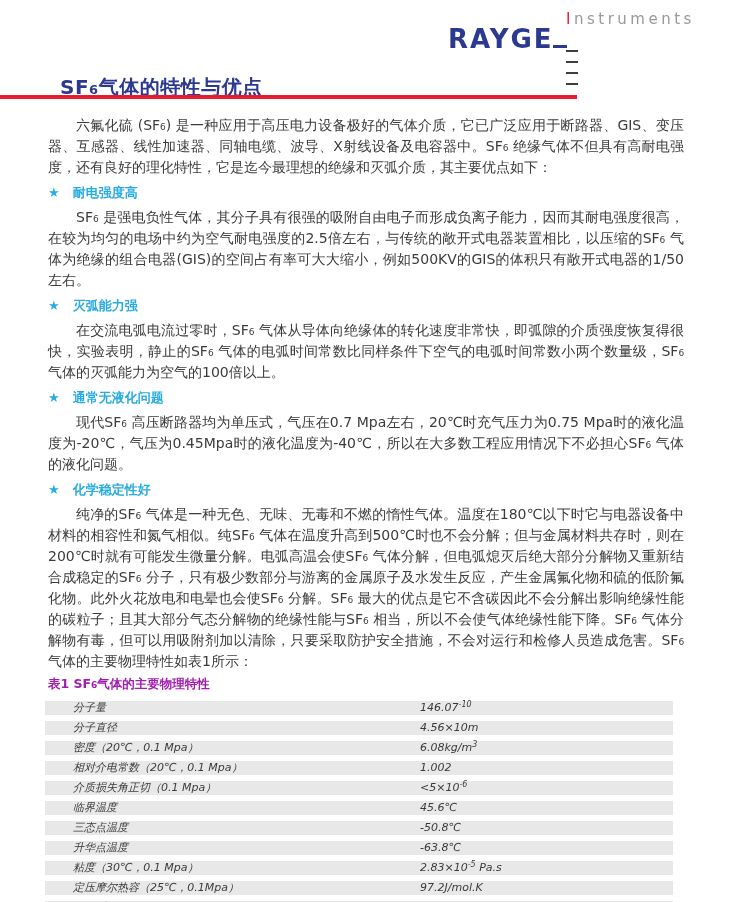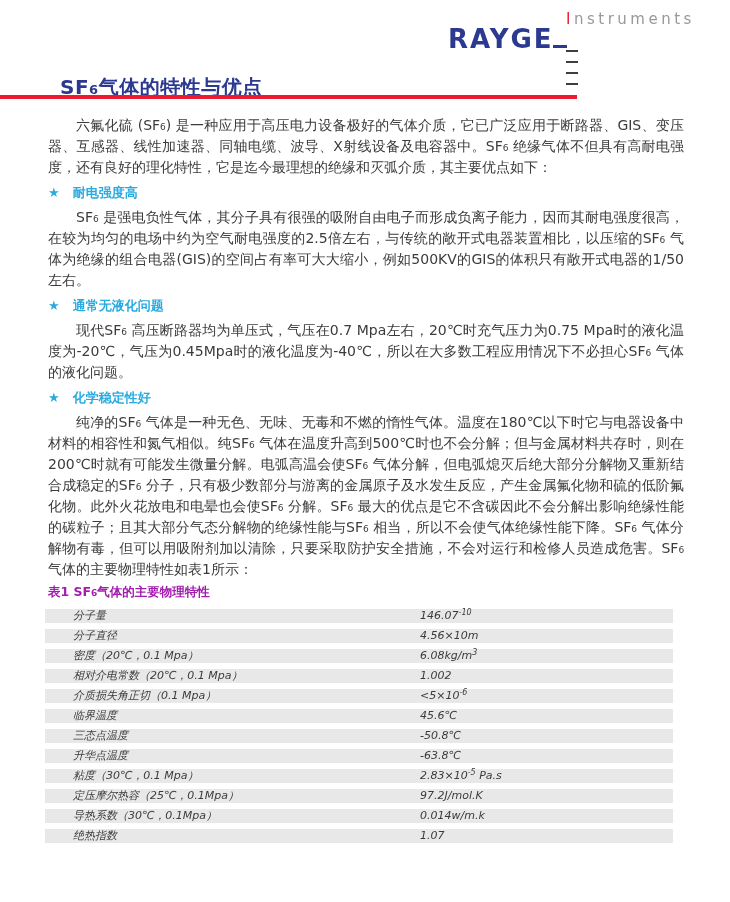--- a/index.html
+++ b/index.html
@@ -79,20 +79,26 @@
     <p class="para intro">六氟化硫 (SF₆) 是一种应用于高压电力设备极好的气体介质，它已广泛应用于断路器、GIS、变压器、互感器、线性加速器、同轴电缆、波导、X射线设备及电容器中。SF₆ 绝缘气体不但具有高耐电强度，还有良好的理化特性，它是迄今最理想的绝缘和灭弧介质，其主要优点如下：</p>
 
     <div>
       <div class="sec-heading">
         <span class="star">★</span><span>耐电强度高</span>
       </div>
       <p class="para">SF₆ 是强电负性气体，其分子具有很强的吸附自由电子而形成负离子能力，因而其耐电强度很高，在较为均匀的电场中约为空气耐电强度的2.5倍左右，与传统的敞开式电器装置相比，以压缩的SF₆ 气体为绝缘的组合电器(GIS)的空间占有率可大大缩小，例如500KV的GIS的体积只有敞开式电器的1/50左右。</p>
     </div>
       <div>
       <div class="sec-heading">
+        <span class="star">★</span><span>灭弧能力强</span>
+      </div>
+      <p class="para">在交流电弧电流过零时，SF₆ 气体从导体向绝缘体的转化速度非常快，即弧隙的介质强度恢复得很快，实验表明，静止的SF₆ 气体的电弧时间常数比同样条件下空气的电弧时间常数小两个数量级，SF₆ 气体的灭弧能力为空气的100倍以上。</p>
+    </div>
+      <div>
+      <div class="sec-heading">
         <span class="star">★</span><span>通常无液化问题</span>
       </div>
       <p class="para">现代SF₆ 高压断路器均为单压式，气压在0.7 Mpa左右，20℃时充气压力为0.75 Mpa时的液化温度为-20℃，气压为0.45Mpa时的液化温度为-40℃，所以在大多数工程应用情况下不必担心SF₆ 气体的液化问题。</p>
     </div>
       <div>
       <div class="sec-heading">
         <span class="star">★</span><span>化学稳定性好</span>
       </div>
       <p class="para">纯净的SF₆ 气体是一种无色、无味、无毒和不燃的惰性气体。温度在180℃以下时它与电器设备中材料的相容性和氮气相似。纯SF₆ 气体在温度升高到500℃时也不会分解；但与金属材料共存时，则在200℃时就有可能发生微量分解。电弧高温会使SF₆ 气体分解，但电弧熄灭后绝大部分分解物又重新结合成稳定的SF₆ 分子，只有极少数部分与游离的金属原子及水发生反应，产生金属氟化物和硫的低阶氟化物。此外火花放电和电晕也会使SF₆ 分解。SF₆ 最大的优点是它不含碳因此不会分解出影响绝缘性能的碳粒子；且其大部分气态分解物的绝缘性能与SF₆ 相当，所以不会使气体绝缘性能下降。SF₆ 气体分解物有毒，但可以用吸附剂加以清除，只要采取防护安全措施，不会对运行和检修人员造成危害。SF₆ 气体的主要物理特性如表1所示：</p>
     </div>

